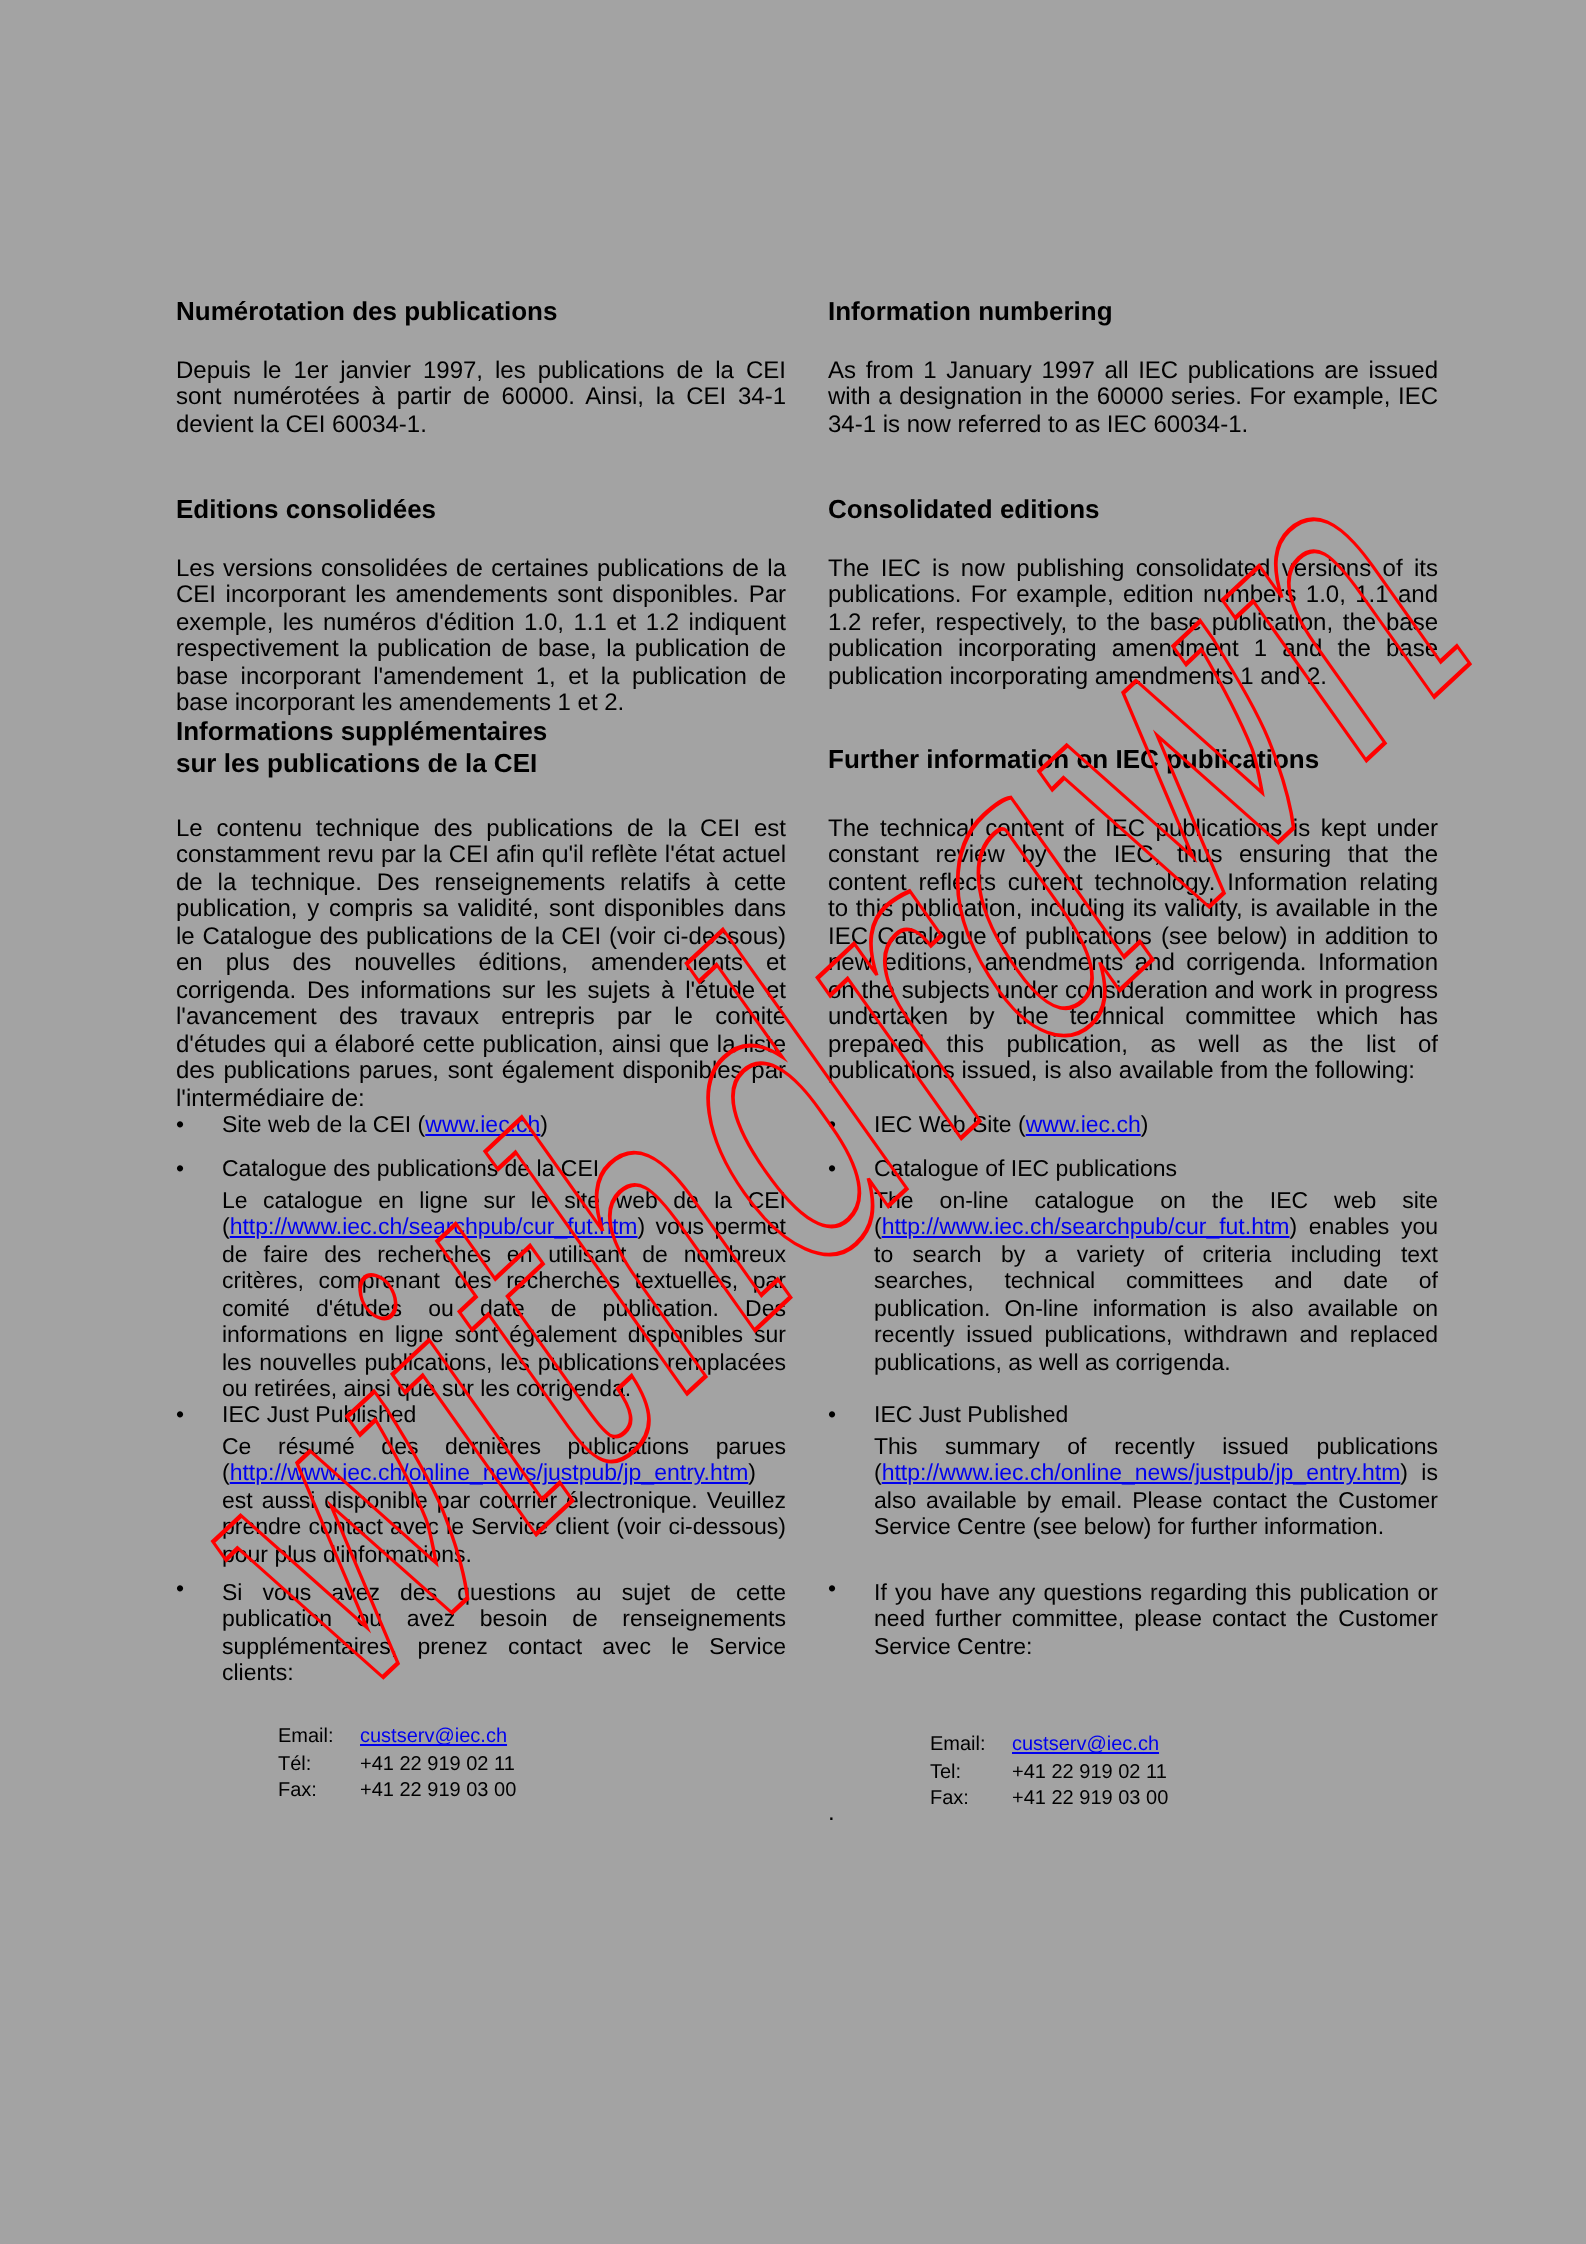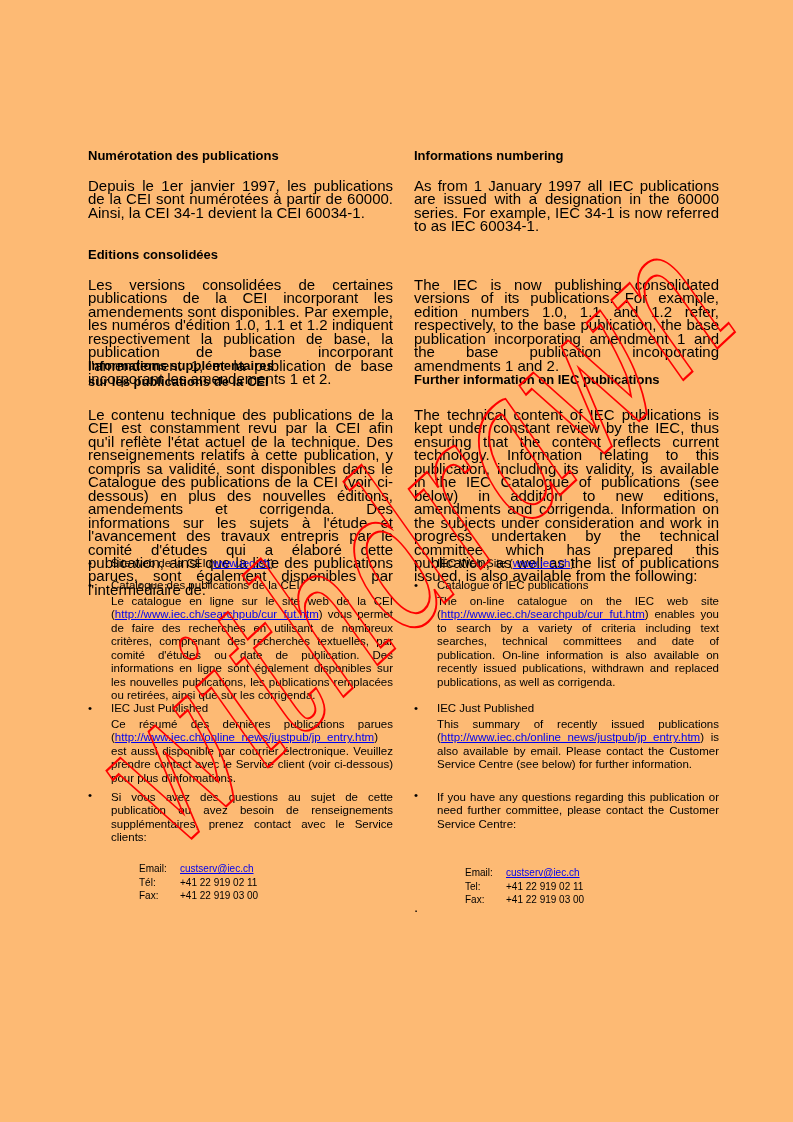--- a/index.html
+++ b/index.html
@@ -1,23 +1,23 @@
 <!DOCTYPE html>
 <html><head>
 <meta charset="utf-8">
 <style>
   html,body{margin:0;padding:0;background:#ffffff;}
   body{width:793px;height:1122px;position:relative;font-family:"Liberation Sans",sans-serif;color:#000;overflow:hidden;}
-  .page{position:absolute;inset:0;background:#fdba74;}
+  .page{position:absolute;inset:0;background:#a3a3a3;}
   .blk{position:absolute;width:305px;}
   .lcol{left:88px;}
   .rcol{left:414px;}
   .h{font-weight:bold;font-size:13px;line-height:16px;}
   .h .line{display:block;}
-  .p{font-size:15px;line-height:13.45px;text-align:justify;overflow-wrap:break-word;}
+  .p{font-size:12px;line-height:13.45px;text-align:justify;overflow-wrap:break-word;}
   .bullet{display:flex;}
   .dot{flex:0 0 23px;width:23px;font-size:11.5px;line-height:14px;}
   .btxt{flex:1;min-width:0;}
   .btitle{display:block;font-size:11.5px;font-weight:normal;line-height:14px;}
   .bodytext{font-size:11.5px;line-height:13.45px;text-align:justify;margin:3px 0 0;overflow-wrap:break-word;}
   .contact{font-size:10px;line-height:13.6px;margin-left:28px;}
   .crow .lab{display:inline-block;width:41px;}
   .lnk{color:#0000EE;text-decoration:underline;cursor:pointer;}
   .wm{position:absolute;left:0;top:0;pointer-events:none;z-index:5;}
 </style>
@@ -67,23 +67,24 @@
       <p class="bodytext">Si vous avez des questions au sujet de cette publication ou avez besoin de renseignements supplémentaires, prenez contact avec le Service clients:</p>
     </div>
   </div>
 
   <div class="blk contact" style="top:862px;left:111px;width:282px">
     <div class="crow"><span class="lab">Email:</span><a class="lnk">custserv@iec.ch</a></div>
     <div class="crow"><span class="lab">Tél:</span><span>+41 22 919 02 11</span></div>
     <div class="crow"><span class="lab">Fax:</span><span>+41 22 919 03 00</span></div>
   </div>
 
-  <div class="blk rcol h" style="top:148px">Informations numbering</div>
+  <div class="blk rcol h" style="top:148px">Information numbering</div>
   <div class="blk rcol p" style="top:179px">As from 1 January 1997 all IEC publications are issued with a designation in the 60000 series. For example, IEC 34-1 is now referred to as IEC 60034-1.</div>
 
+  <div class="blk rcol h" style="top:247px">Consolidated editions</div>
   <div class="blk rcol p" style="top:278px">The IEC is now publishing consolidated versions of its publications. For example, edition numbers 1.0, 1.1 and 1.2 refer, respectively, to the base publication, the base publication incorporating amendment 1 and the base publication incorporating amendments 1 and 2.</div>
 
   <div class="blk rcol h" style="top:372px">Further information on IEC publications</div>
   <div class="blk rcol p" style="top:408px">The technical content of IEC publications is kept under constant review by the IEC, thus ensuring that the content reflects current technology. Information relating to this publication, including its validity, is available in the IEC Catalogue of publications (see below) in addition to new editions, amendments and corrigenda. Information on the subjects under consideration and work in progress undertaken by the technical committee which has prepared this publication, as well as the list of publications issued, is also available from the following:</div>
 
   <div class="blk rcol bullet" style="top:556px">
     <span class="dot">•</span>
     <div class="btxt">
       <span class="btitle"><span>IEC Web Site (</span><a class="lnk">www.iec.ch</a><span>)</span></span>
     </div>

